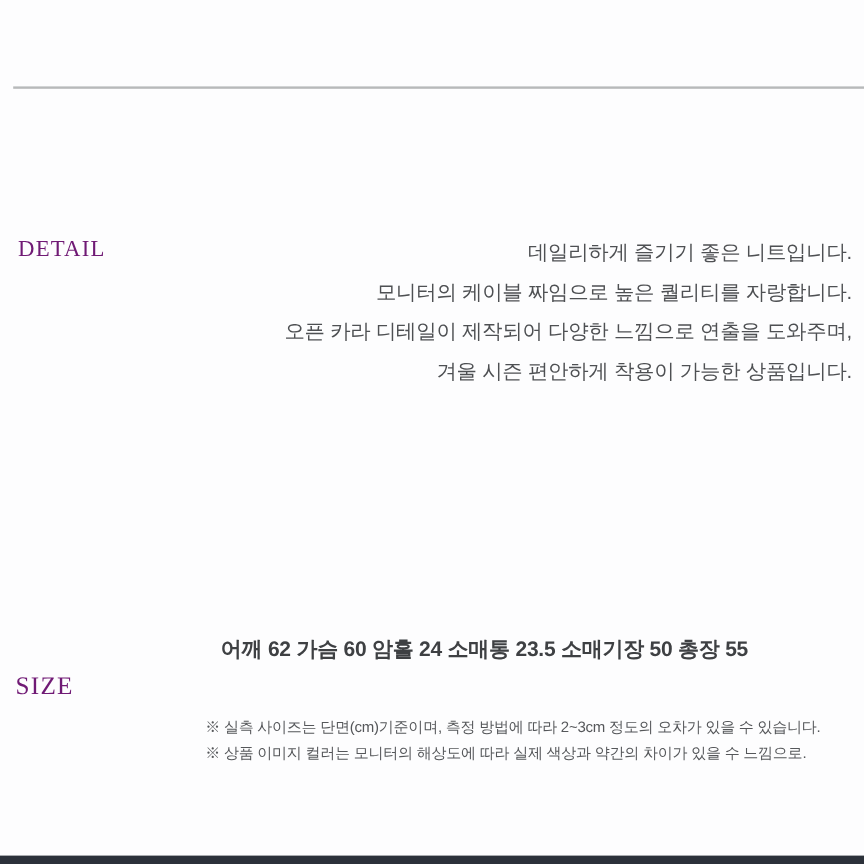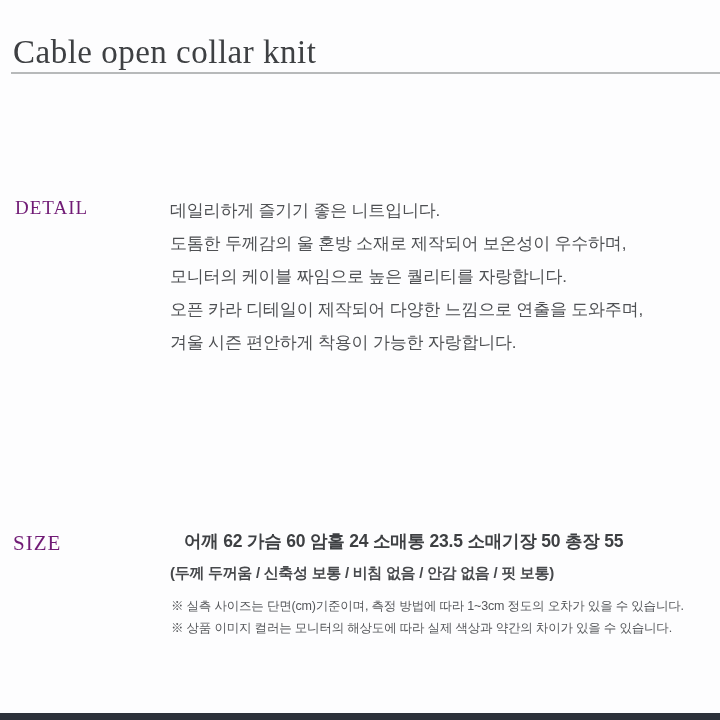--- a/index.html
+++ b/index.html
@@ -48,30 +48,31 @@
     color: #701a75;
     letter-spacing: 1px;
   }
   .label-detail {
     left: 15px;
     top: 197px;
     font-size: 19px;
   }
   .label-size {
     left: 13px;
-    top: 531px;
+    top: 559px;
     font-size: 21px;
   }
 
   
   .detail-lines {
     position: absolute;
     left: 170px;
     top: 194px;
     width: 540px;
+    text-align: right;
   }
   .detail-lines .line {
     font-size: 17px;
     line-height: 33px;
     color: #4e5053;
     letter-spacing: -0.2px;
     white-space: nowrap;
   }
 
   
@@ -118,40 +119,37 @@
     bottom: 0;
     height: 7px;
     background: #2c313a;
   }
 </style>
 </head>
 <body>
 
 <div class="page">
 
-  <h1 class="product-title">Cable open collar knit</h1>
 
   <div class="title-divider"></div>
 
   <div class="section-label label-detail">DETAIL</div>
 
   <div class="detail-lines">
     <div class="line">데일리하게 즐기기 좋은 니트입니다.</div>
-    <div class="line">도톰한 두께감의 울 혼방 소재로 제작되어 보온성이 우수하며,</div>
     <div class="line">모니터의 케이블 짜임으로 높은 퀄리티를 자랑합니다.</div>
     <div class="line">오픈 카라 디테일이 제작되어 다양한 느낌으로 연출을 도와주며,</div>
-    <div class="line">겨울 시즌 편안하게 착용이 가능한 자랑합니다.</div>
+    <div class="line">겨울 시즌 편안하게 착용이 가능한 상품입니다.</div>
   </div>
 
   <div class="section-label label-size">SIZE</div>
 
   <div class="size-measurements">어깨 62 가슴 60 암홀 24 소매통 23.5 소매기장 50 총장 55</div>
 
-  <div class="size-attributes">(두께 두꺼움 / 신축성 보통 / 비침 없음 / 안감 없음 / 핏 보통)</div>
 
   <div class="size-notes">
-    <div class="note">※ 실측 사이즈는 단면(cm)기준이며, 측정 방법에 따라 1~3cm 정도의 오차가 있을 수 있습니다.</div>
-    <div class="note">※ 상품 이미지 컬러는 모니터의 해상도에 따라 실제 색상과 약간의 차이가 있을 수 있습니다.</div>
+    <div class="note">※ 실측 사이즈는 단면(cm)기준이며, 측정 방법에 따라 2~3cm 정도의 오차가 있을 수 있습니다.</div>
+    <div class="note">※ 상품 이미지 컬러는 모니터의 해상도에 따라 실제 색상과 약간의 차이가 있을 수 느낌으로.</div>
   </div>
 
   <div class="bottom-bar"></div>
 
 </div>
 
 </body></html>

